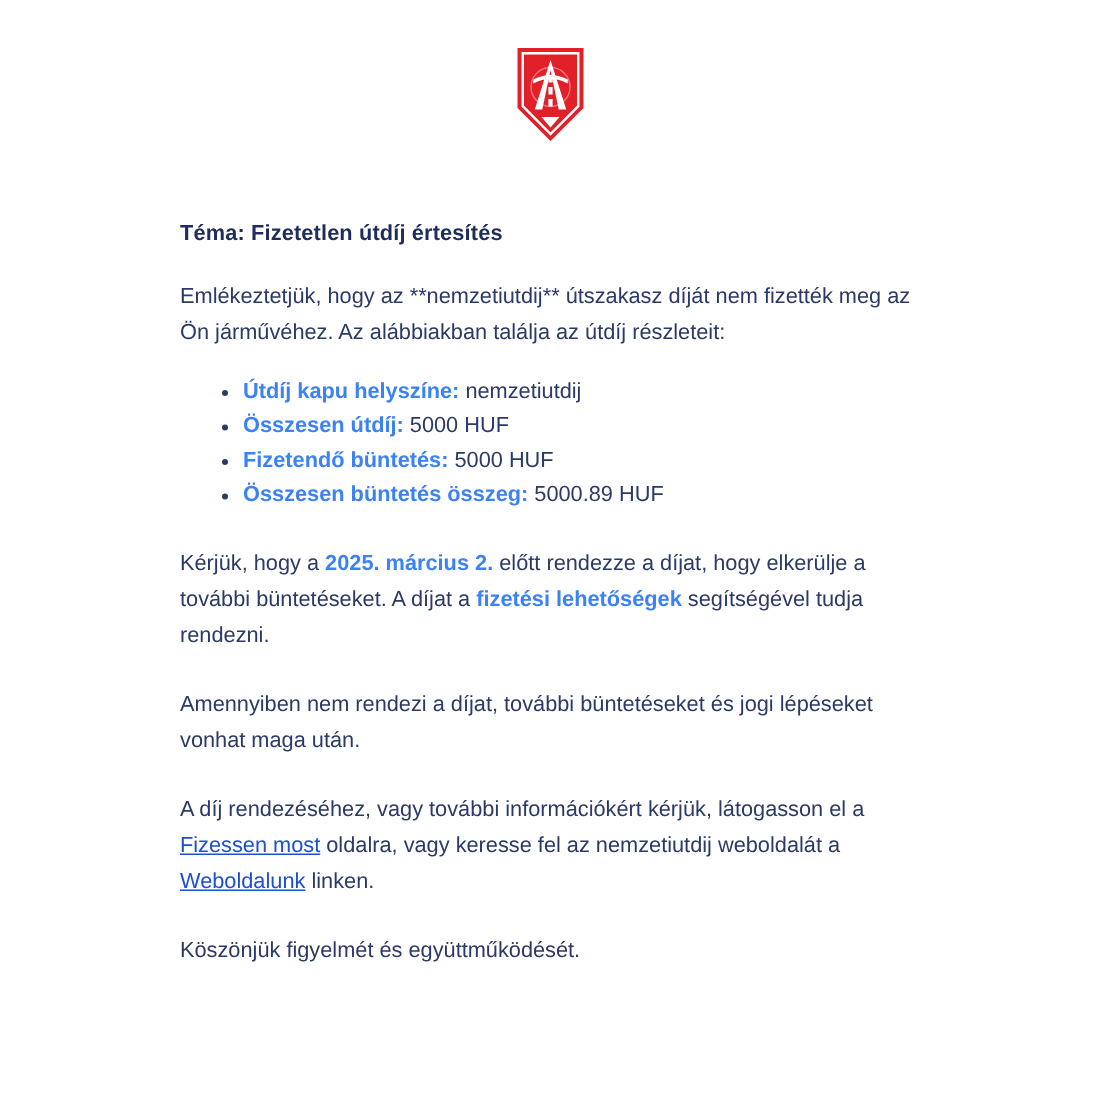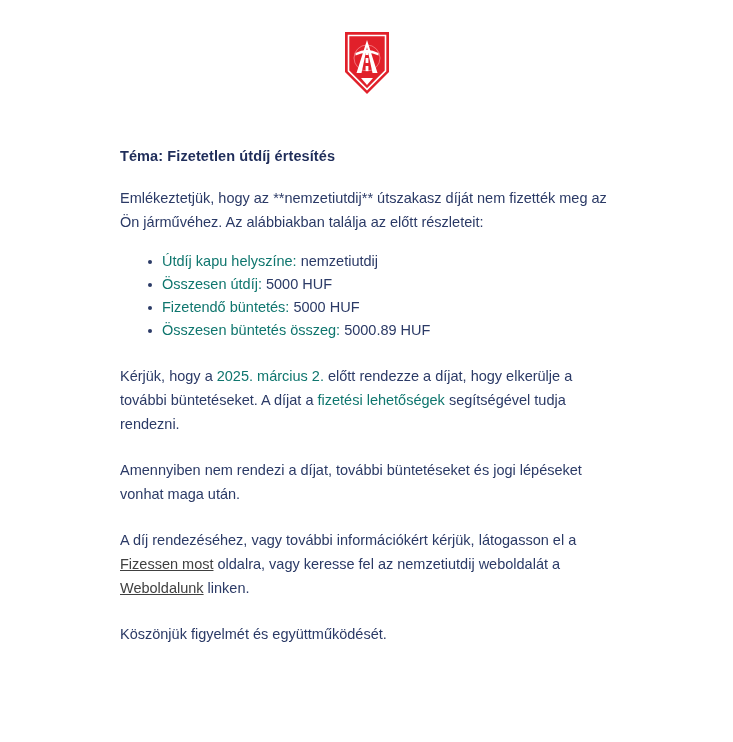--- a/index.html
+++ b/index.html
@@ -69,26 +69,26 @@
     content: "";
     position: absolute;
     left: 0;
     top: 10px;
     width: 4px;
     height: 4px;
     border-radius: 50%;
     background: #2b3a66;
   }
   .b {
-    font-weight: normal;
-    color: #0f766e;
+    font-weight: bold;
+    color: #3b82f6;
     margin-top: 40px;
   }
   a.link {
-    color: #404040;
+    color: #1d4ed8;
     text-decoration: underline;
     text-align: right;
   }
 </style>
 </head>
 <body>
 
 <div class="email-page">
 
   <div class="logo-area">
@@ -103,21 +103,21 @@
       <path d="M12.5 23 Q24 17 35.5 23 L35.5 25.6 Q24 19.8 12.5 25.6 Z" fill="#ffffff"></path>
       <path d="M18 48 H30 L24 55 Z" fill="#ffffff"></path>
     </svg>
   </div>
 
   <div class="content">
 
     <div class="subject">Téma: Fizetetlen útdíj értesítés</div>
 
 
-    <p class="para">Emlékeztetjük, hogy az **nemzetiutdij** útszakasz díját nem fizették meg az Ön járművéhez. Az alábbiakban találja az előtt részleteit:</p>
+    <p class="para">Emlékeztetjük, hogy az **nemzetiutdij** útszakasz díját nem fizették meg az Ön járművéhez. Az alábbiakban találja az útdíj részleteit:</p>
 
     <ul class="details">
       <li>
         <span class="b">Útdíj kapu helyszíne:</span>
         <span>nemzetiutdij</span>
       </li>
       <li>
         <span class="b">Összesen útdíj:</span>
         <span>5000 HUF</span>
       </li>

